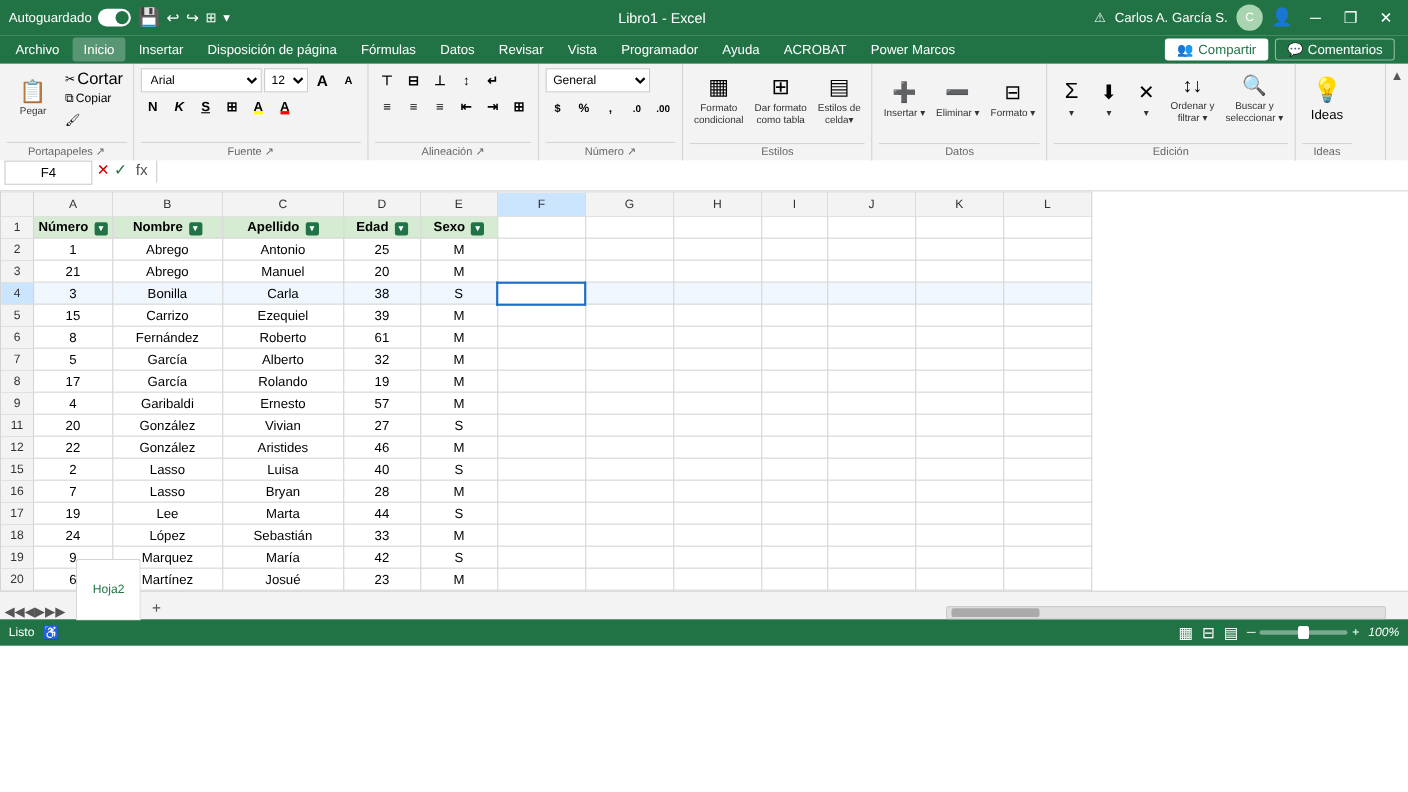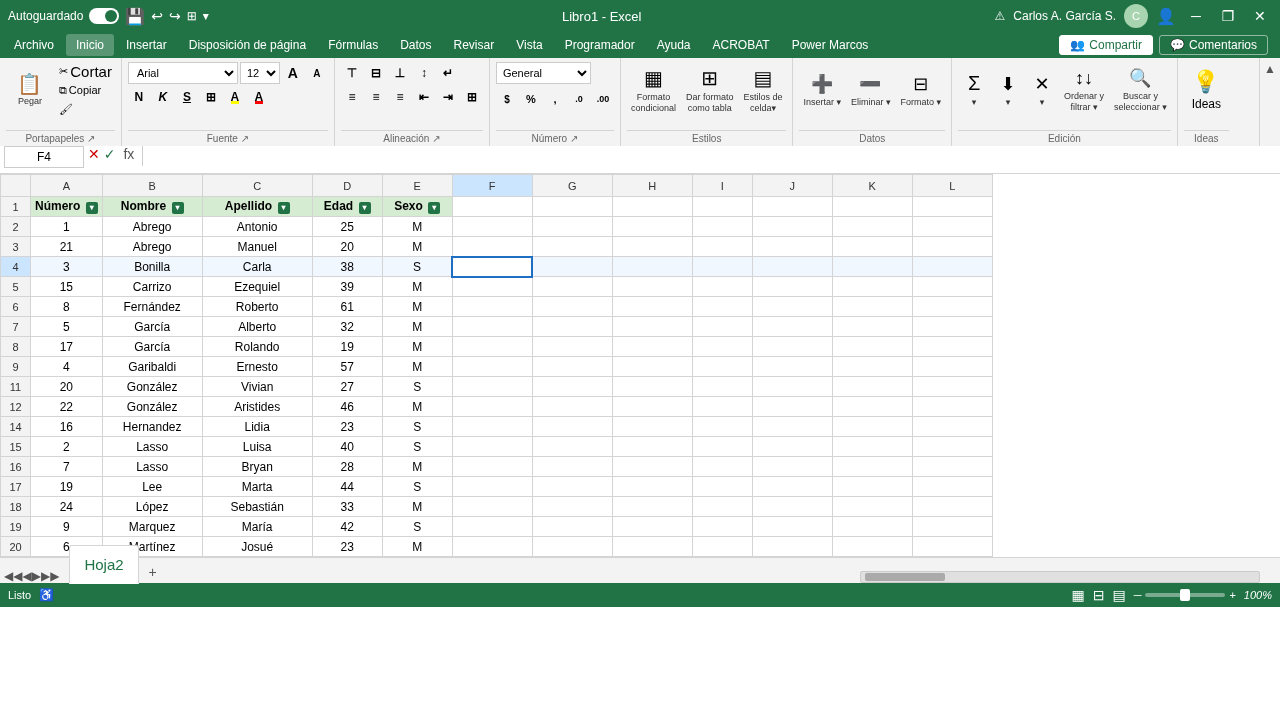--- a/index.html
+++ b/index.html
@@ -250,26 +250,26 @@
     #sheet-tabs {
       height: 26px;
       background: #f3f3f3;
       border-top: 1px solid #d4d4d4;
       display: flex;
       align-items: flex-end;
       padding: 0 4px;
       gap: 2px;
     }
     .sheet-tab {
-      padding: 10px 14px;
+      padding: 21px 14px;
       border: 1px solid #d4d4d4;
       border-bottom: none;
       border-radius: 3px 3px 0 0;
       cursor: pointer;
-      font-size: 15px;
+      font-size: 11px;
       background: #e8e8e8;
       color: #333;
     }
     .sheet-tab.active {
       background: white;
       color: #217346;
       font-weight: 500;
       border-bottom: 1px solid white;
       margin-bottom: -1px;
     }
@@ -765,35 +765,20 @@
               <td class="cell center">M</td>
               <td class="cell"></td>
               <td class="cell"></td>
               <td class="cell"></td>
               <td class="cell"></td>
               <td class="cell"></td>
               <td class="cell"></td>
               <td class="cell"></td>
             </tr>
             <tr>
-              <td class="row-header">14</td>
-              <td class="cell center">16</td>
-              <td class="cell center">Hernandez</td>
-              <td class="cell center">Lidia</td>
-              <td class="cell center">23</td>
-              <td class="cell center">S</td>
-              <td class="cell"></td>
-              <td class="cell"></td>
-              <td class="cell"></td>
-              <td class="cell"></td>
-              <td class="cell"></td>
-              <td class="cell"></td>
-              <td class="cell"></td>
-            </tr>
-            <tr>
               <td class="row-header">15</td>
               <td class="cell center">2</td>
               <td class="cell center">Lasso</td>
               <td class="cell center">Luisa</td>
               <td class="cell center">40</td>
               <td class="cell center">S</td>
               <td class="cell"></td>
               <td class="cell"></td>
               <td class="cell"></td>
               <td class="cell"></td>

